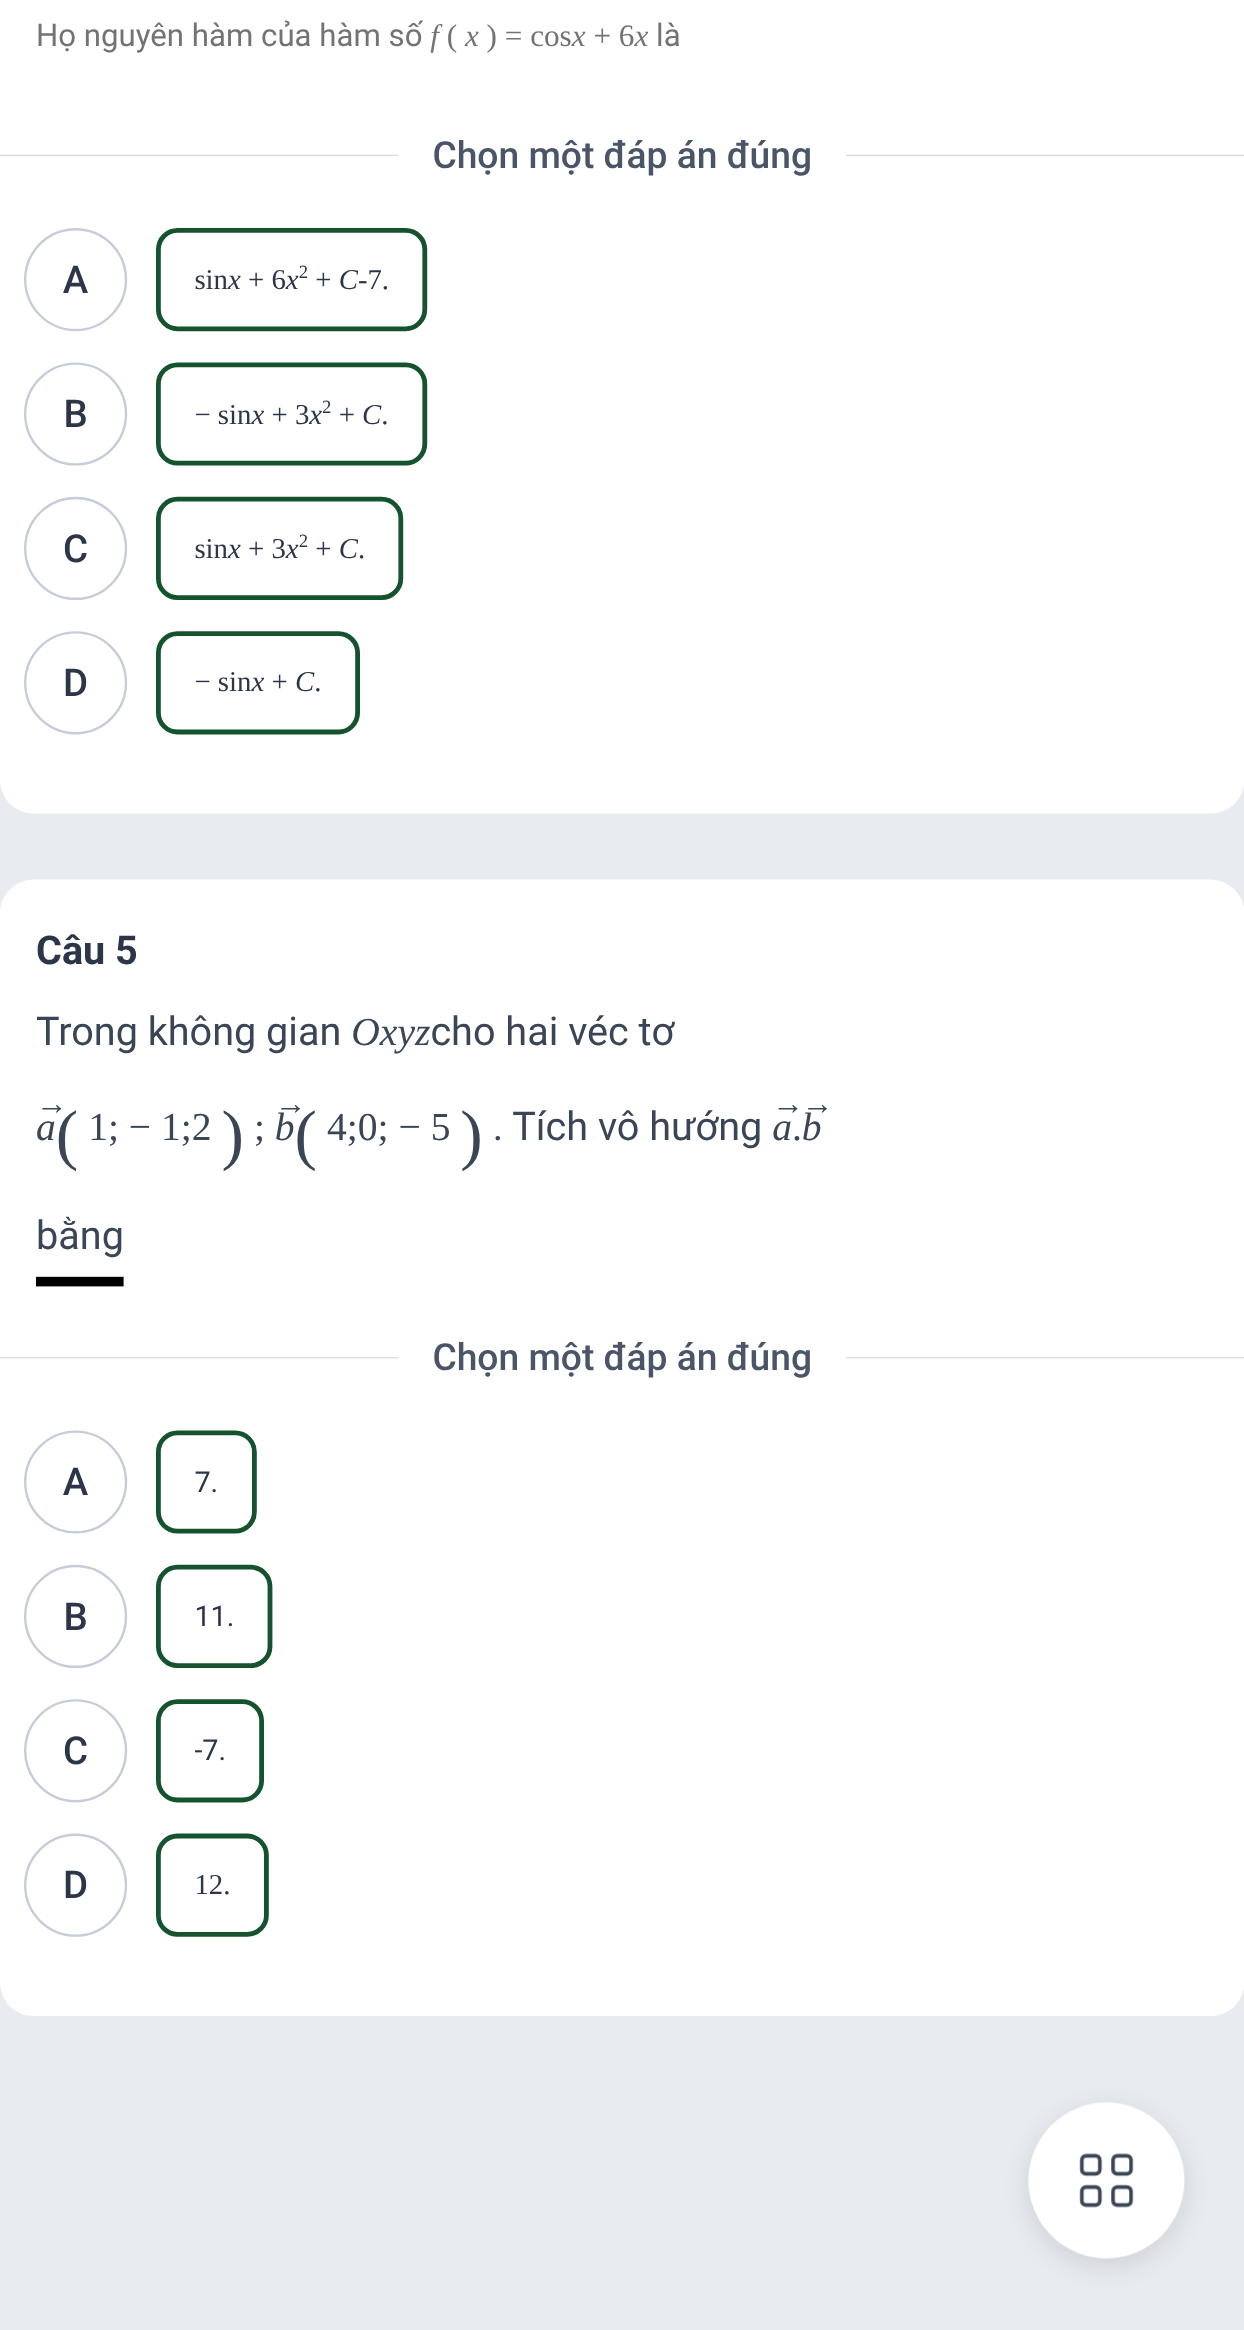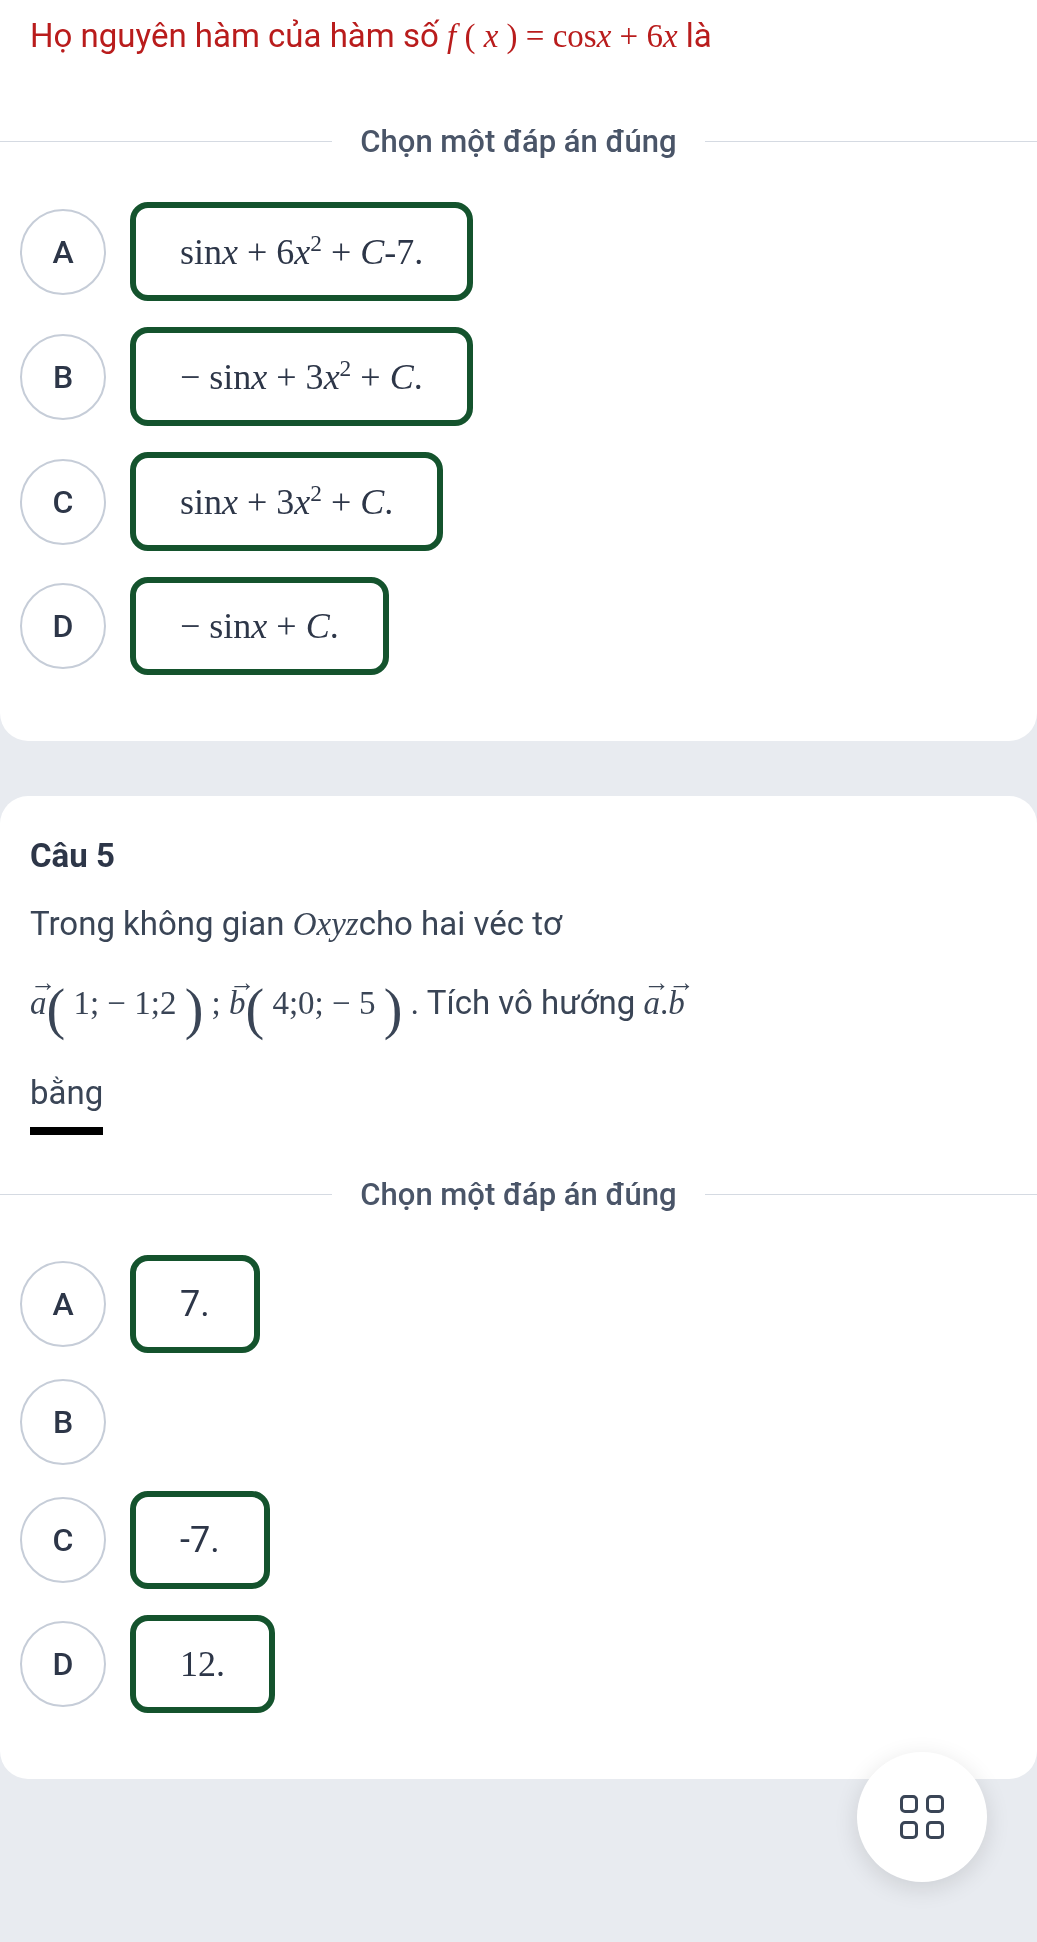--- a/index.html
+++ b/index.html
@@ -15,23 +15,23 @@
     border-radius: 0 0 28px 28px;
     padding: 0 0 40px 0;
     margin-bottom: 55px;
   }
   .question-card.second {
     border-radius: 28px;
     padding-top: 40px;
   }
   .q-header {
     padding: 10px 30px 20px 30px;
-    font-size: 33px;
+    font-size: 26px;
     line-height: 1.55;
-    color: #b91c1c;
+    color: #737373;
   }
   .q-label {
     font-weight: 700;
     font-size: 33px;
     padding: 0 30px 18px 30px;
     color: #2d3648;
   }
   .divider-row {
     display: flex;
     align-items: center;
@@ -64,24 +64,24 @@
     border: 2px solid #c6cdd8;
     display: flex;
     align-items: center;
     justify-content: center;
     font-size: 32px;
     font-weight: 500;
     color: #2d3648;
     flex-shrink: 0;
   }
   .option-box {
-    border: 6px solid #14532d;
+    border: 4px solid #14532d;
     border-radius: 18px;
-    padding: 22px 44px;
-    font-size: 36px;
+    padding: 22px 28px;
+    font-size: 24px;
     color: #2d3648;
     font-family: Georgia, "Times New Roman", serif;
     min-height: 86px;
     display: flex;
     align-items: center;
   }
   .math {
     font-family: Georgia, "Times New Roman", serif;
     font-style: italic;
   }
@@ -221,20 +221,21 @@
     <div class="divider-line"></div>
   </div>
 
   <div class="options">
     <div class="option-row">
       <div class="option-letter">A</div>
       <div class="option-box" style="font-family:inherit;">7.</div>
     </div>
     <div class="option-row">
       <div class="option-letter">B</div>
+      <div class="option-box" style="font-family:inherit;">11.</div>
     </div>
     <div class="option-row">
       <div class="option-letter">C</div>
       <div class="option-box" style="font-family:inherit;">-7.</div>
     </div>
     <div class="option-row">
       <div class="option-letter">D</div>
       <div class="option-box" style="font-family:Liberation Serif, serif;">12.</div>
     </div>
   </div>

